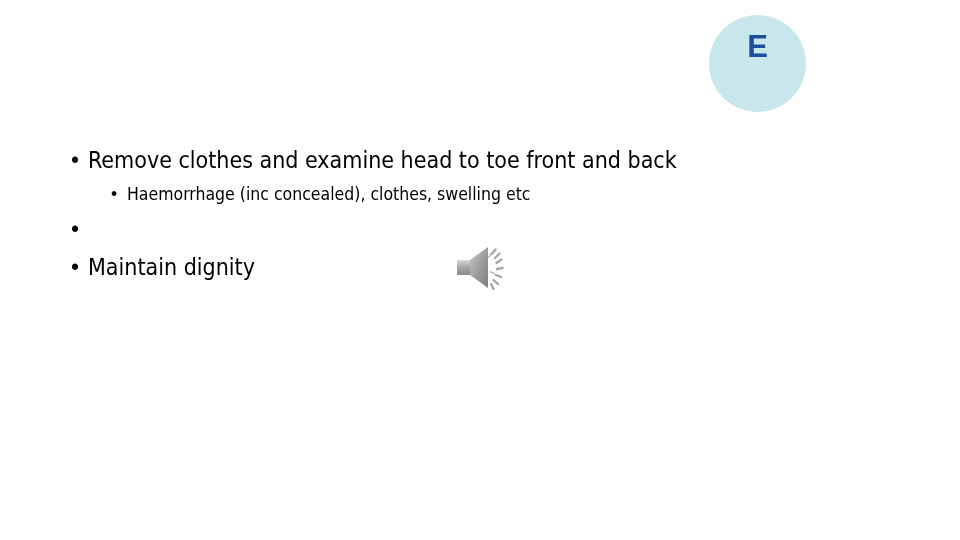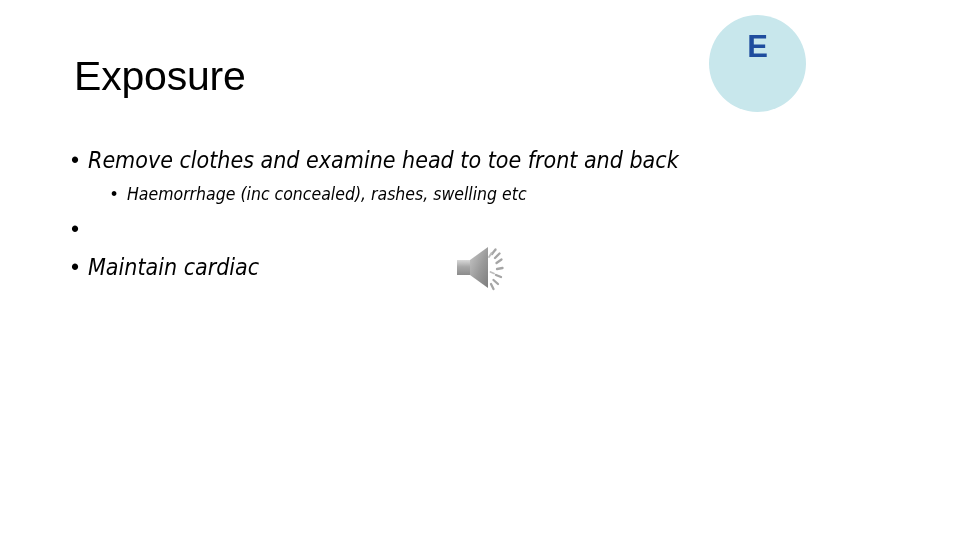--- a/index.html
+++ b/index.html
@@ -71,21 +71,20 @@
     font-family: "DejaVu Sans Condensed", "Liberation Sans", sans-serif;
     white-space: nowrap;
   }
   .bullet-line .bullet-mark {
     position: absolute;
     top: 0;
     font-family: "Liberation Sans", sans-serif;
   }
   .bullet-line .bullet-text {
     display: inline-block;
-    font-style: italic;
   }
 
   
   .level-1 {
     font-size: 23px;
     line-height: 38px;
     height: 38px;
     padding-left: 88px;
   }
   .level-1 .bullet-mark {
@@ -114,45 +113,44 @@
     top: 245px;
     width: 50px;
     height: 48px;
   }
 </style>
 </head>
 <body>
 
 <div id="slide" style="background: rgb(255, 255, 255);">
 
-  <div id="slide-title">Exposure</div>
 
   <div id="letter-badge" style="background: rgb(200, 231, 236);">
     <div id="letter-badge-text" style="color: rgb(31, 77, 158);">E</div>
   </div>
 
   <div id="body-list">
 
     <div class="bullet-line level-1">
       <span class="bullet-mark">•</span>
       <span class="bullet-text">Remove clothes and examine head to toe front and back</span>
     </div>
 
     <div class="bullet-line level-2">
       <span class="bullet-mark">•</span>
-      <span class="bullet-text">Haemorrhage (inc concealed), rashes, swelling etc</span>
+      <span class="bullet-text">Haemorrhage (inc concealed), clothes, swelling etc</span>
     </div>
 
     <div class="bullet-line level-1">
       <span class="bullet-mark">•</span>
     </div>
 
     <div class="bullet-line level-1">
       <span class="bullet-mark">•</span>
-      <span class="bullet-text">Maintain cardiac</span>
+      <span class="bullet-text">Maintain dignity</span>
     </div>
 
   </div>
 
   <div id="audio-icon">
     <svg width="50" height="48" viewBox="0 0 50 48" xmlns="http://www.w3.org/2000/svg">
       <defs>
         <linearGradient id="spkGrad" x1="0" y1="0" x2="0" y2="1">
           <stop offset="0%" stop-color="#d9d9d9"></stop>
           <stop offset="45%" stop-color="#a8a8a8"></stop>

